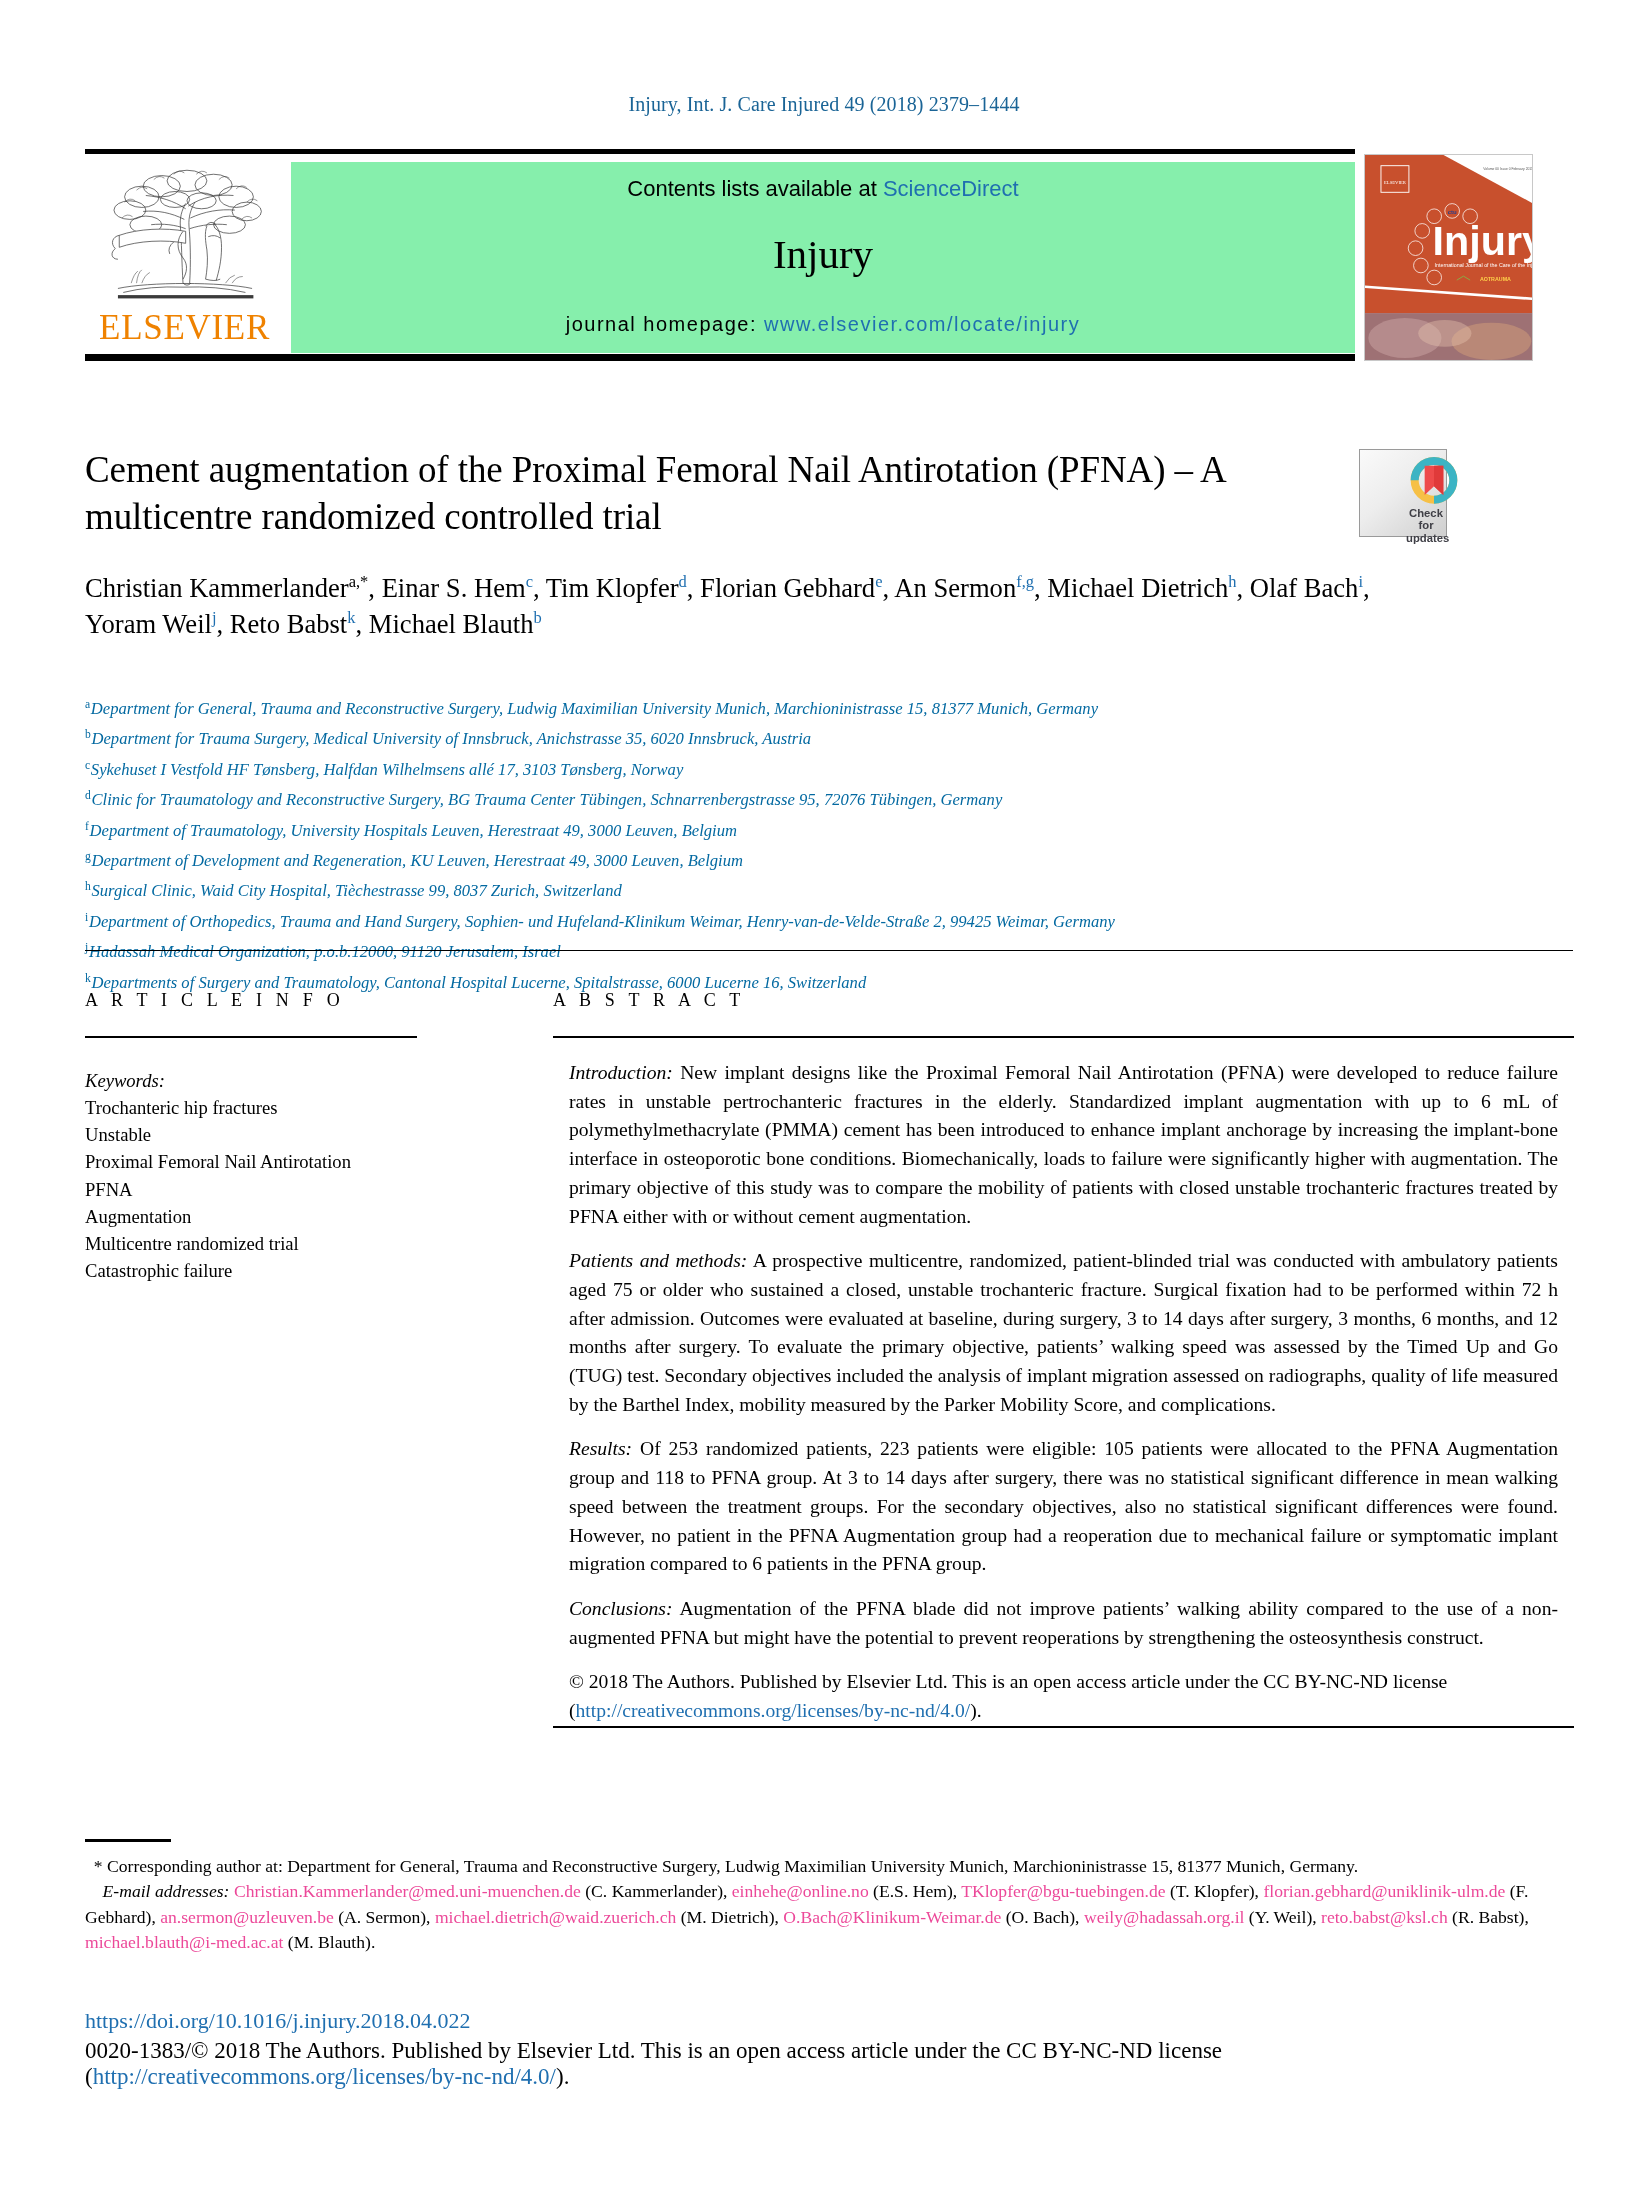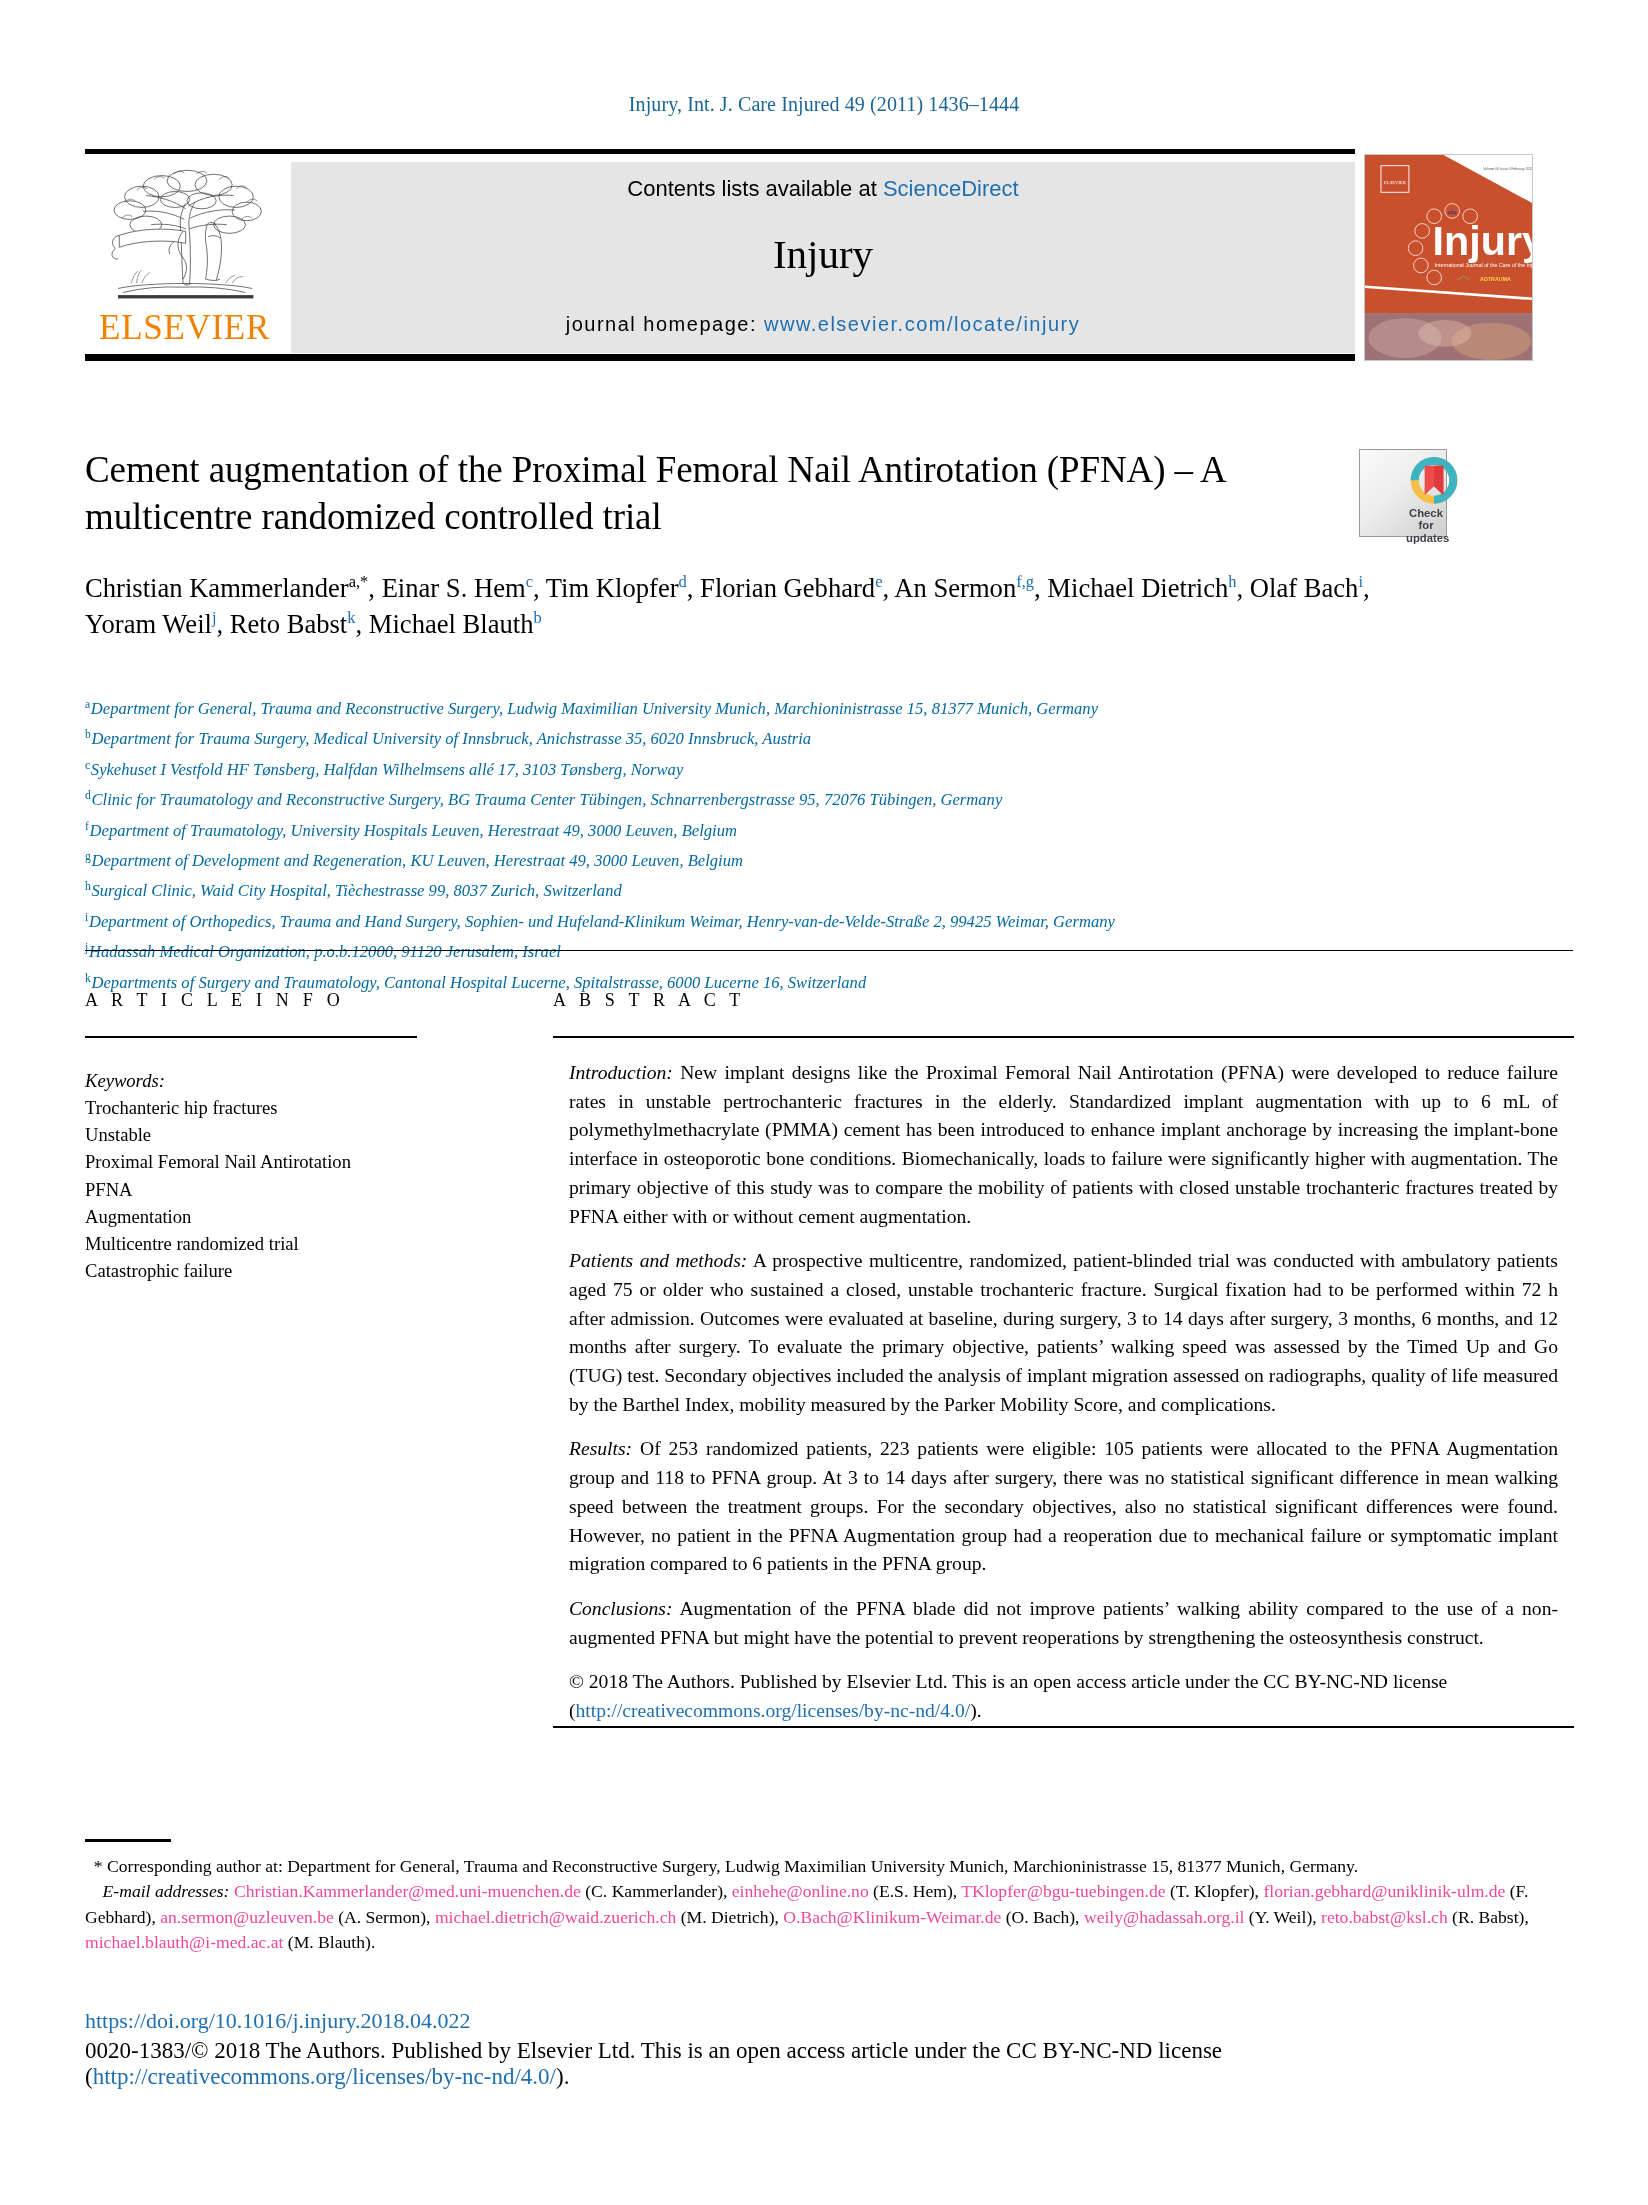--- a/index.html
+++ b/index.html
@@ -67,21 +67,21 @@
     letter-spacing: 0.7px;
     font-weight: 400;
     margin-top: -1.3px;
   }
   .contents-box {
     position: absolute;
     left: 206px;
     top: 8px;
     width: 1064px;
     height: 191px;
-    background: #e5e5e5;
+    background: #86efac;
     box-sizing: border-box;
   }
   .contents-line {
     text-align: center;
     font-family: "Liberation Sans", sans-serif;
     font-size: 22px;
     padding-top: 14.6px;
     color: #000;
   }
   .contents-line .sd { color: #1f6fb0; }
@@ -299,21 +299,21 @@
     font-size: 23px;
     color: #000;
   }
   .issn-line .lk { color: #1f6fb0; }
 </style>
 </head>
 <body>
 
 <div class="page">
 
-  <div class="runninghead">Injury, Int. J. Care Injured 49 (2011) 1436–1444</div>
+  <div class="runninghead">Injury, Int. J. Care Injured 49 (2018) 2379–1444</div>
 
   <div class="masthead">
     <div class="masthead-rule-top"></div>
     <div class="masthead-body">
 
       <div class="elsevier-block">
         <svg class="tree-svg" width="166" height="148" viewBox="0 0 250 222">
           <g stroke="#3b3b3b" stroke-width="1.1" fill="none">
 
             <path d="M122 182 C120 150 120 120 118 96 C117 84 120 72 126 62"></path>

